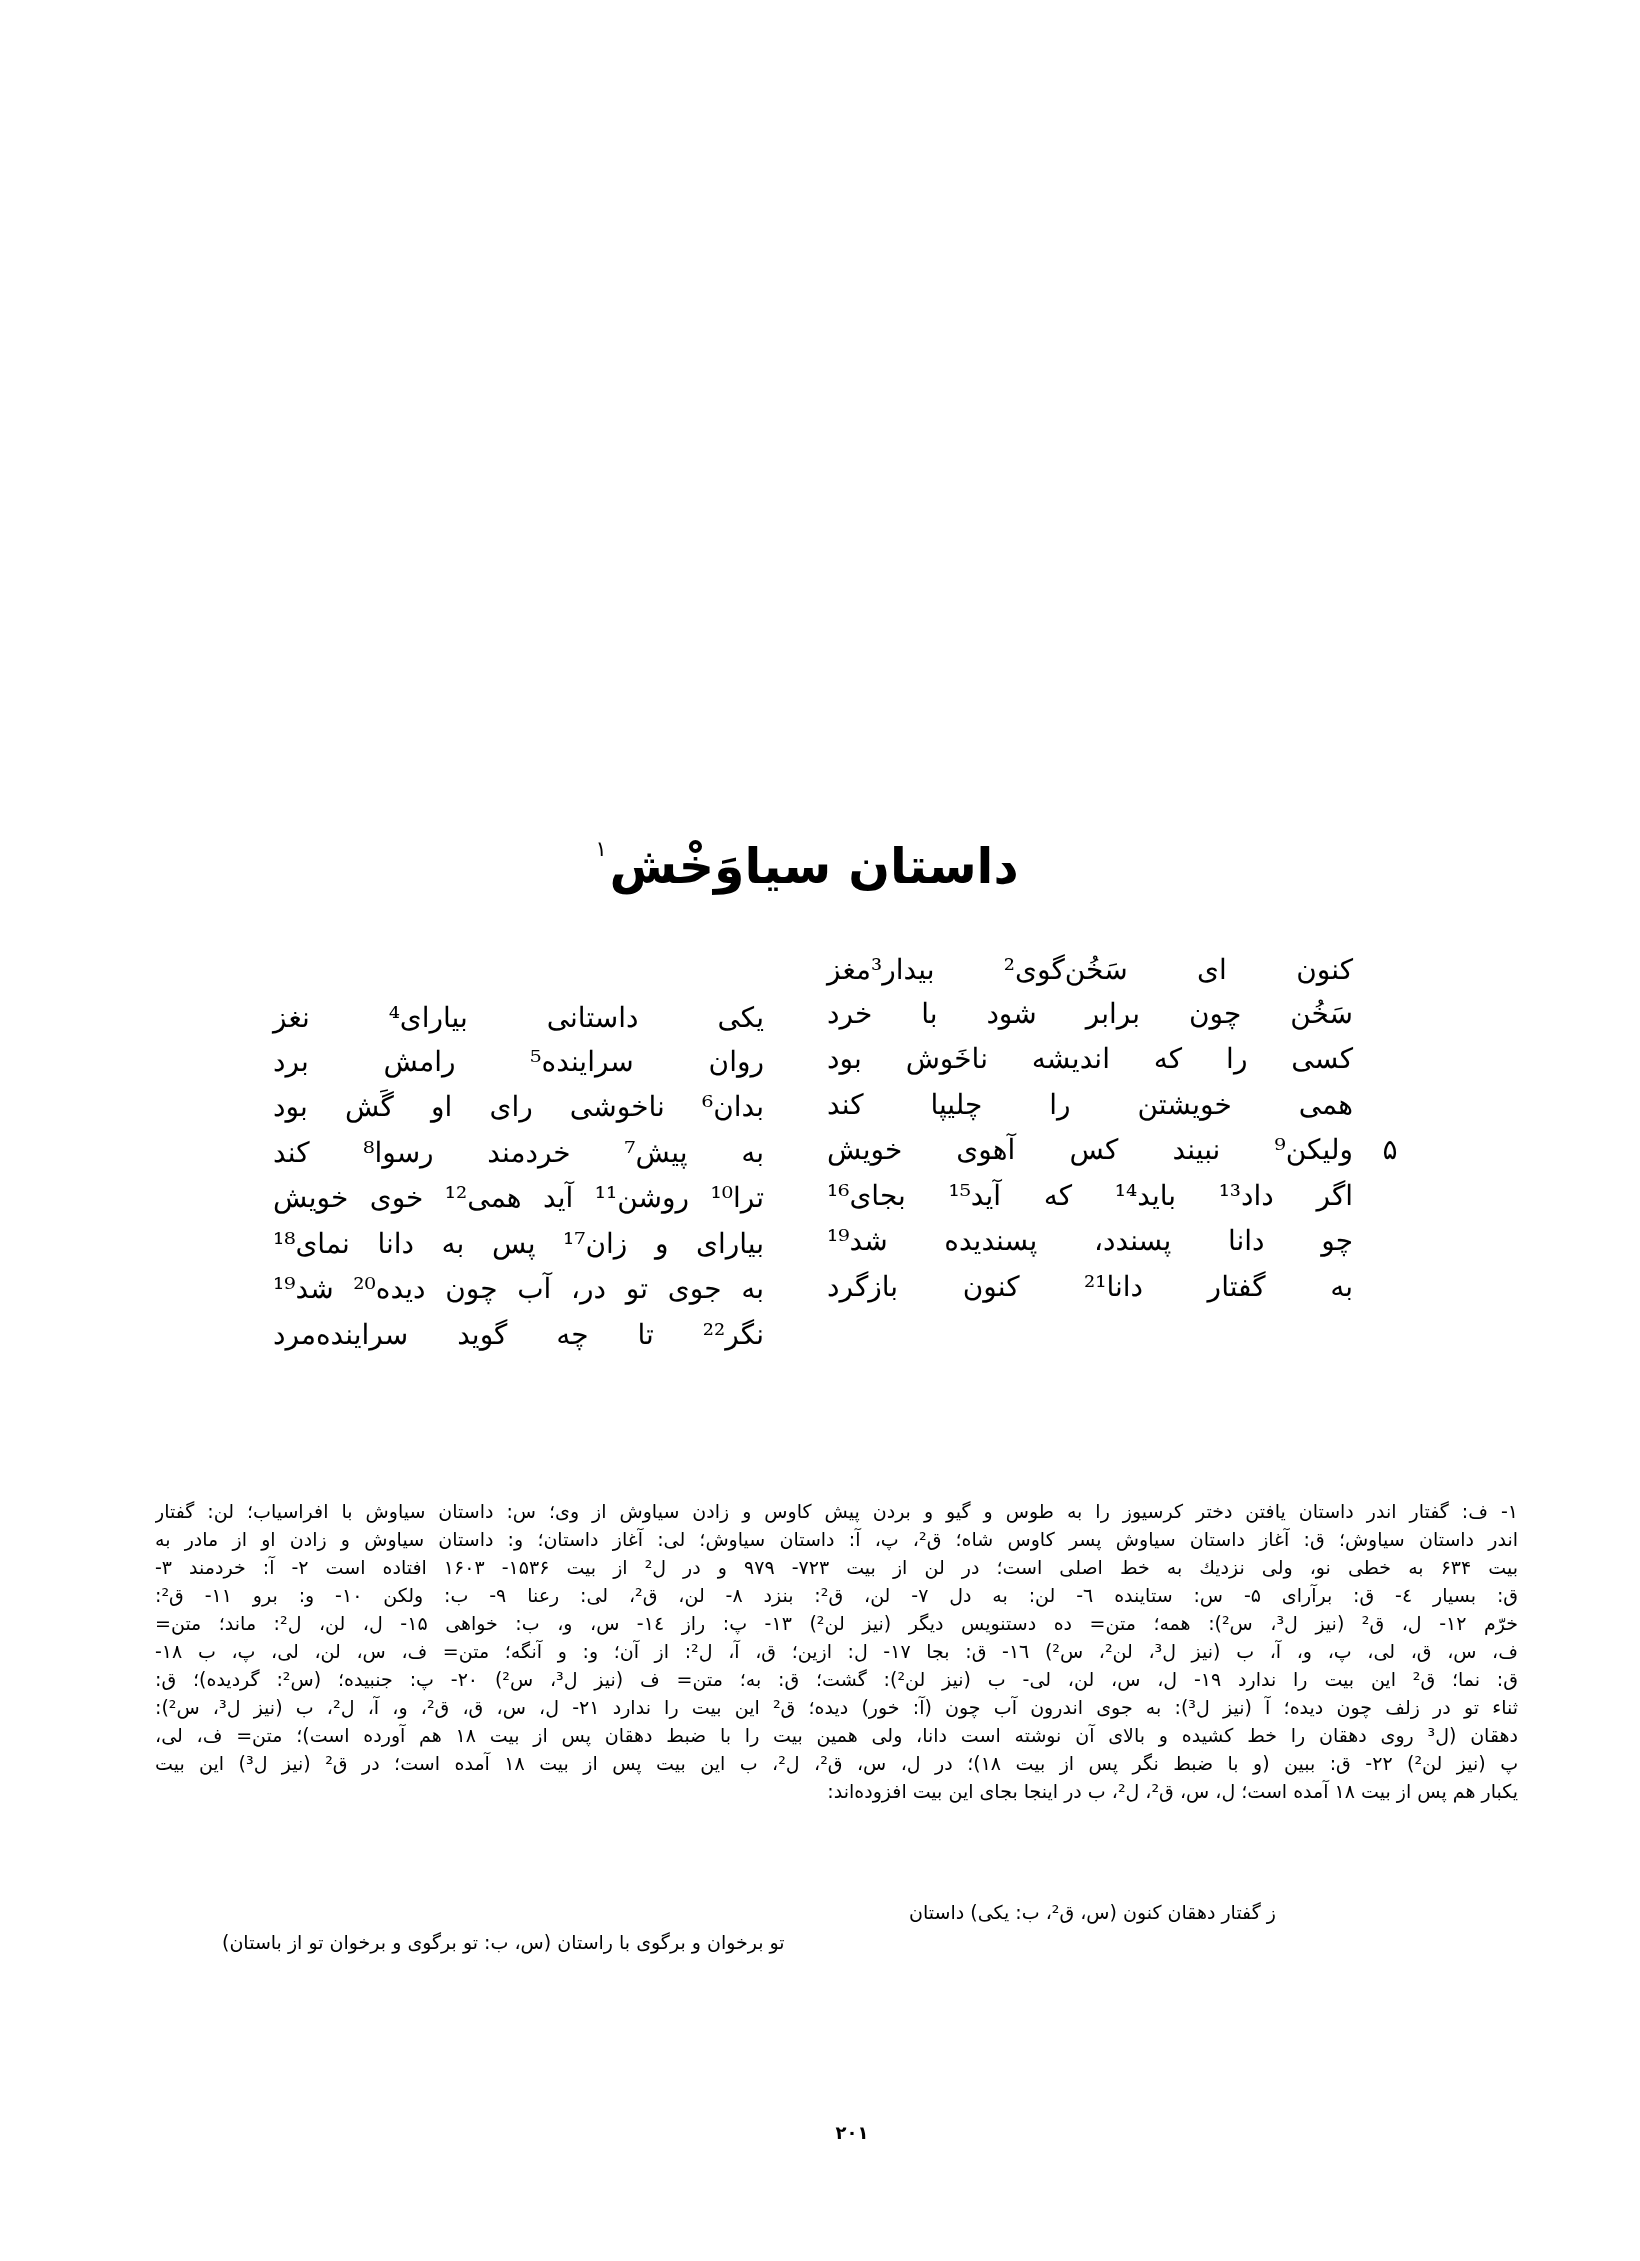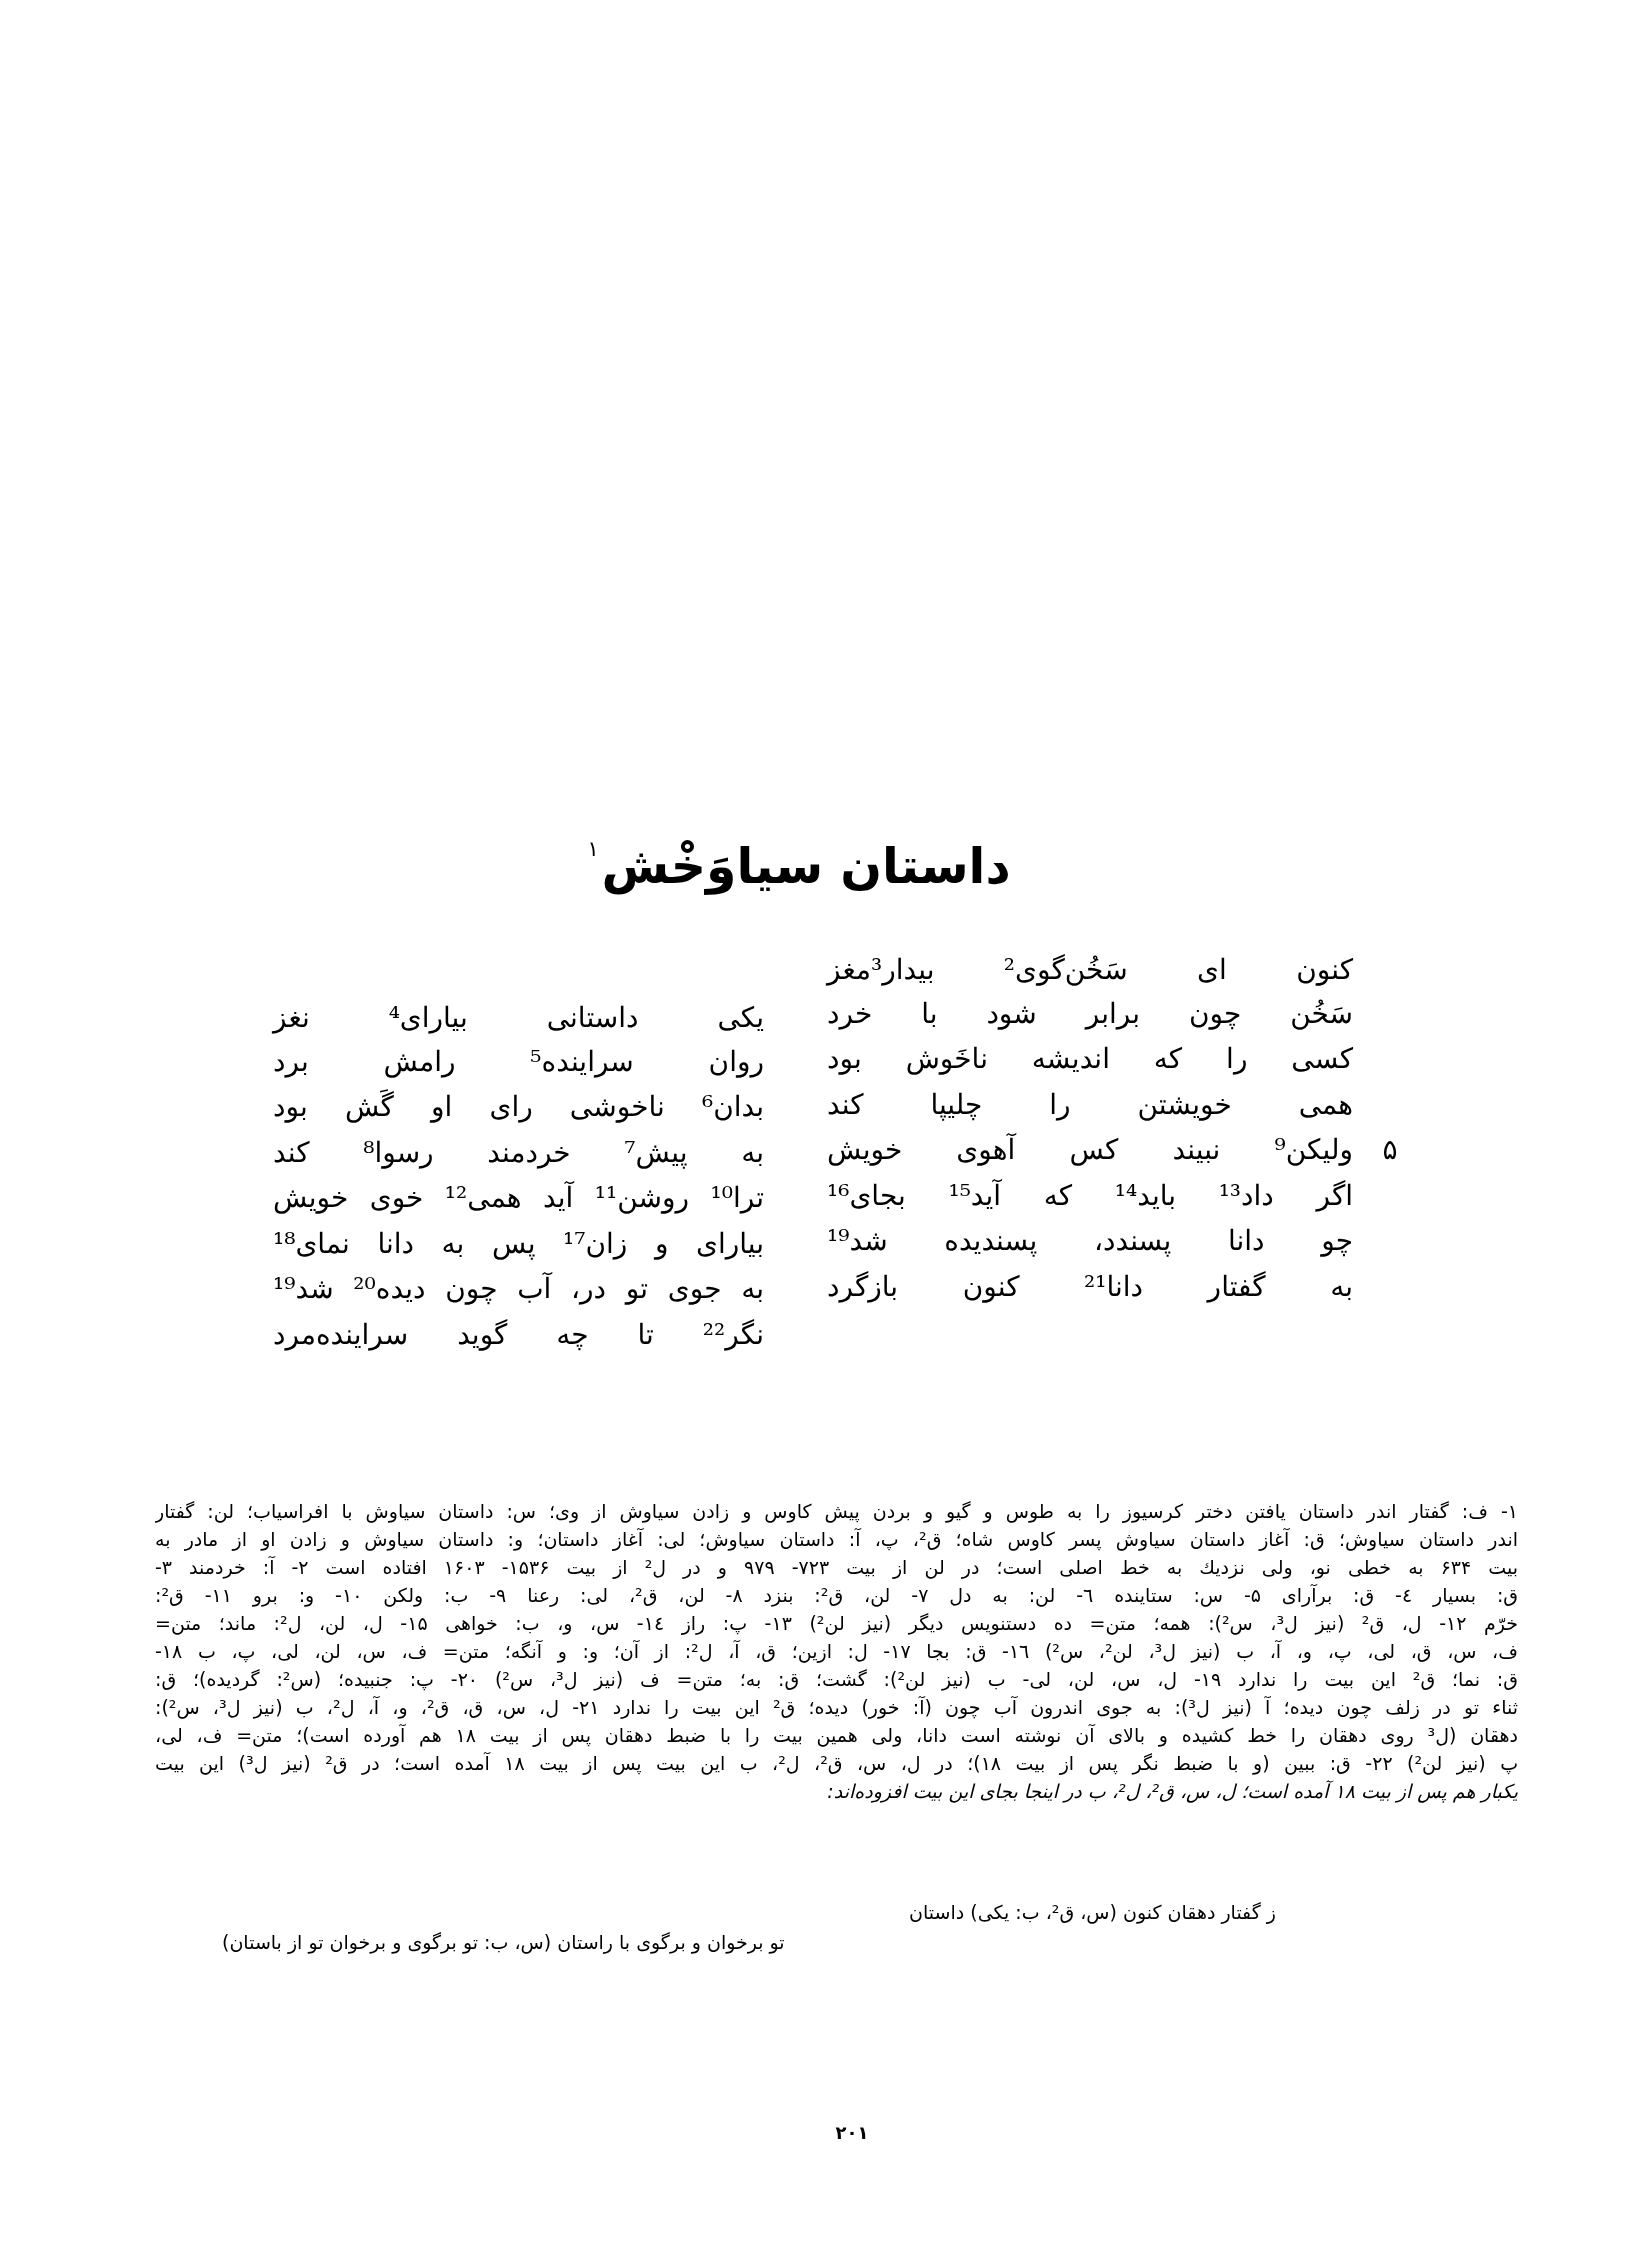--- a/index.html
+++ b/index.html
@@ -3,21 +3,21 @@
 <meta charset="utf-8">
 <style>
   html, body { margin: 0; padding: 0; background: #ffffff; }
   body {
     width: 1640px; height: 2261px; position: relative; overflow: hidden;
     font-family: "DejaVu Serif", "Liberation Serif", serif;
     color: #000000;
   }
   .page { position: absolute; inset: 0; direction: rtl; }
   .title {
-    position: absolute; top: 811px; left: 4px; width: 1590px;
+    position: absolute; top: 811px; left: 12px; width: 1590px;
     text-align: center; font-size: 49px; font-weight: bold;
     font-family: "DejaVu Sans", sans-serif; line-height: 77px;
   }
   .title sup { font-size: 21px; font-weight: normal; vertical-align: 26.6px; margin-right: 2.8px; }
   .verses { position: absolute; top: 947px; left: 0; width: 1640px; }
   .verse-row { position: absolute; left: 0; width: 1640px; height: 45px; }
   .hemi {
     position: absolute; top: 0; height: 45px; line-height: 45px;
     font-size: 28px; text-align: justify; text-align-last: justify;
     white-space: nowrap; direction: rtl;
@@ -27,21 +27,21 @@
   .verse-num {
     position: absolute; left: 1376px; top: 0; width: 28px; height: 45px;
     line-height: 45px; font-size: 28px; text-align: center;
   }
   .footnotes {
     position: absolute; top: 1497px; left: 155px; width: 1363px;
     font-size: 19px; line-height: 28px; direction: rtl; text-align: justify;
     font-family: "DejaVu Sans", sans-serif;
   }
   .fn-line { height: 28px; white-space: nowrap; overflow: hidden; text-align: justify; text-align-last: justify; }
-  .fn-line.last { text-align-last: right; font-style: italic; }
+  .fn-line.last { text-align-last: right; }
   .fn-verse1 { position: absolute; top: 1898px; left: 0; width: 1640px; font-size: 19px; line-height: 28px; font-family: "DejaVu Sans", sans-serif; }
   .fn-verse1 span { position: absolute; right: 364px; }
   .fn-verse2 { position: absolute; top: 1928px; left: 0; width: 1640px; font-size: 19px; line-height: 28px; font-family: "DejaVu Sans", sans-serif; }
   .fn-verse2 span { position: absolute; left: 222px; direction: rtl; }
   .page-number {
     position: absolute; top: 2112px; left: 0; width: 1640px; text-align: center;
     font-size: 18px; font-weight: bold; line-height: 42px;
     font-family: "DejaVu Sans", sans-serif;
     padding-left: 32px;
   }

